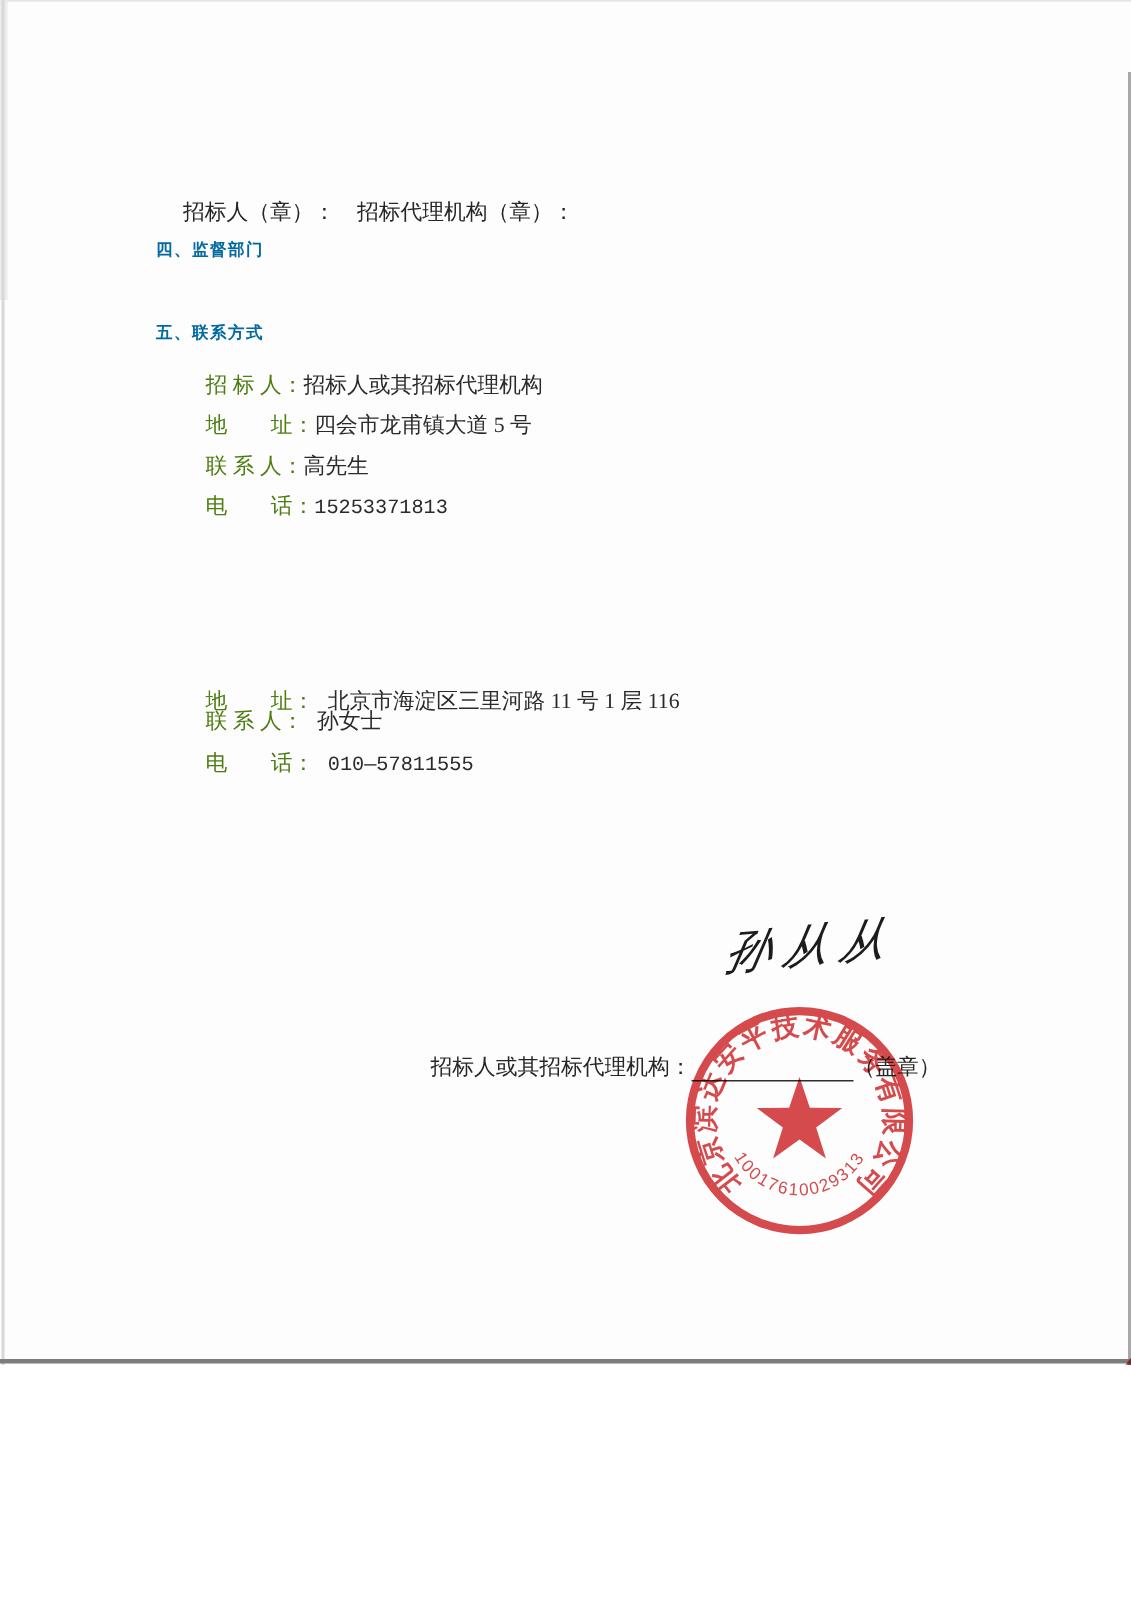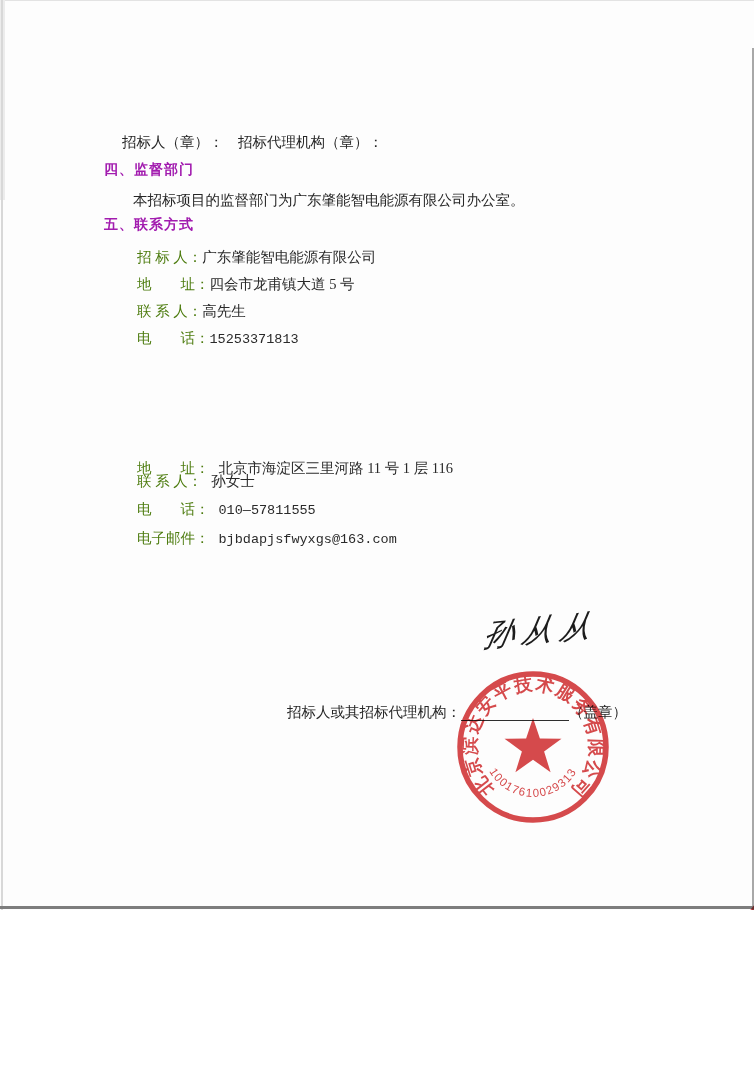--- a/index.html
+++ b/index.html
@@ -10,21 +10,21 @@
   }
   .edge{position:absolute;background:#c9c9c9;}
   .edge-left{left:1px;top:0;width:2px;height:1068px;background:#d8d8d8;}
   .edge-left2{left:0;top:0;width:5px;height:200px;background:#ececec;}
   .edge-right{right:0;top:48px;width:2px;height:1020px;background:#a8a8a8;}
   .edge-bottom{left:0;bottom:1px;width:754px;height:3px;background:#7d7d7d;}
   .edge-top{left:0;top:0;width:754px;height:1px;background:#e3e3e3;}
 
   .line{position:absolute; font-size:14.5px; line-height:1.25; white-space:nowrap;}
   .h{font-family:"Liberation Sans","DejaVu Sans",sans-serif; font-weight:bold;
-     font-size:14px; color:#a21caf; letter-spacing:1px;}
+     font-size:11px; color:#0369a1; letter-spacing:1px;}
   .lbl{color:#4d7c0f;}
   .val{color:#2a2a2a;}
   .mono{font-family:"Liberation Mono","DejaVu Sans Mono",monospace; font-size:13.5px;}
   .agency .val{margin-left:9px;}
   .uline{display:inline-block; height:15px; border-bottom:1.6px solid #2e2e2e;
          vertical-align:bottom;}
   .sig-uline{width:90px;}
   .seal-uline{width:108px;}
 
   .handsig{
@@ -42,48 +42,44 @@
   <div class="edge edge-top"></div>
   <div class="edge edge-left2"></div>
   <div class="edge edge-left"></div>
   <div class="edge edge-right"></div>
   <div class="edge edge-bottom"></div>
 
   <div class="line" style="left:122px;top:133px;">招标人（章）：　招标代理机构（章）：</div>
 
   <div class="line h" style="left:104px;top:161px;">四、监督部门</div>
 
-  <div class="line" style="left:133px;top:191px;">本招标项目的监督部门为广东肇能智电能源有限公司办公室。</div>
 
   <div class="line h" style="left:104px;top:216px;">五、联系方式</div>
 
   <div class="line" style="left:137px;top:248px;">
-    <span class="lbl">招 标 人：</span><span class="val">广东肇能智电能源有限公司</span>
+    <span class="lbl">招 标 人：</span><span class="val">招标人或其招标代理机构</span>
   </div>
   <div class="line" style="left:137px;top:275px;">
     <span class="lbl">地　　址：</span><span class="val">四会市龙甫镇大道 5 号</span>
   </div>
   <div class="line" style="left:137px;top:302px;">
     <span class="lbl">联 系 人：</span><span class="val">高先生</span>
   </div>
   <div class="line" style="left:137px;top:329px;">
     <span class="lbl">电　　话：</span><span class="val mono">15253371813</span>
   </div>
 
   <div class="line agency" style="left:137px;top:443px;margin-top:16px;">
     <span class="lbl">地　　址：</span><span class="val">北京市海淀区三里河路 11 号 1 层 116</span>
   </div>
   <div class="line agency" style="left:137px;top:472px;text-align:right;">
     <span class="lbl">联 系 人：</span><span class="val">孙女士</span>
   </div>
   <div class="line agency" style="left:137px;top:500px;">
     <span class="lbl">电　　话：</span><span class="val mono">010—57811555</span>
-  </div>
-  <div class="line agency" style="left:137px;top:529px;">
-    <span class="lbl">电子邮件：</span><span class="val mono">bjbdapjsfwyxgs@163.com</span>
   </div>
 
   <div class="handsig">孙从从</div>
 
   <div class="line" style="left:287px;top:703px;">
     <span>招标人或其招标代理机构：</span><span class="uline seal-uline"></span><span>（盖章）</span>
   </div>
 
   <svg class="stamp-svg" width="164" height="164" viewBox="0 0 164 164">
     <circle cx="82" cy="82" r="73" fill="none" stroke="#d43a3c" stroke-width="5.5"></circle>

